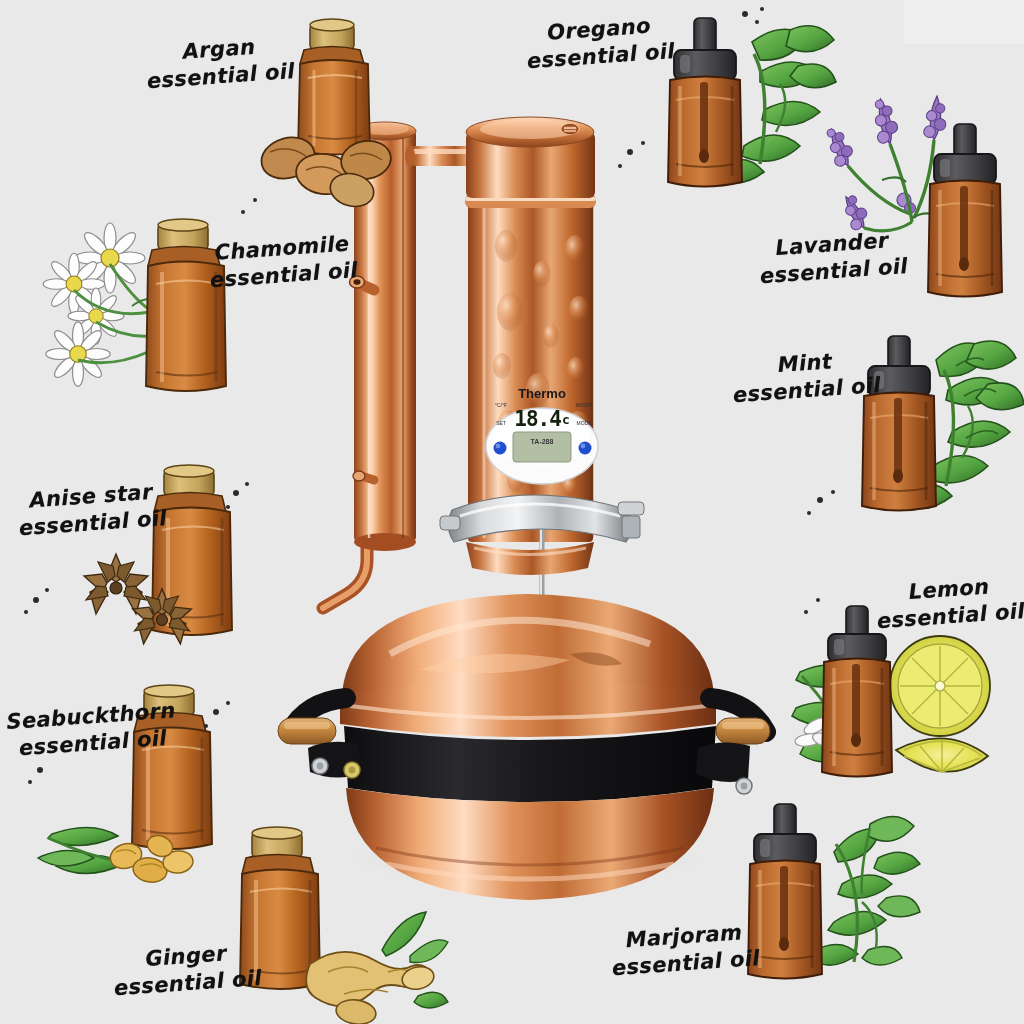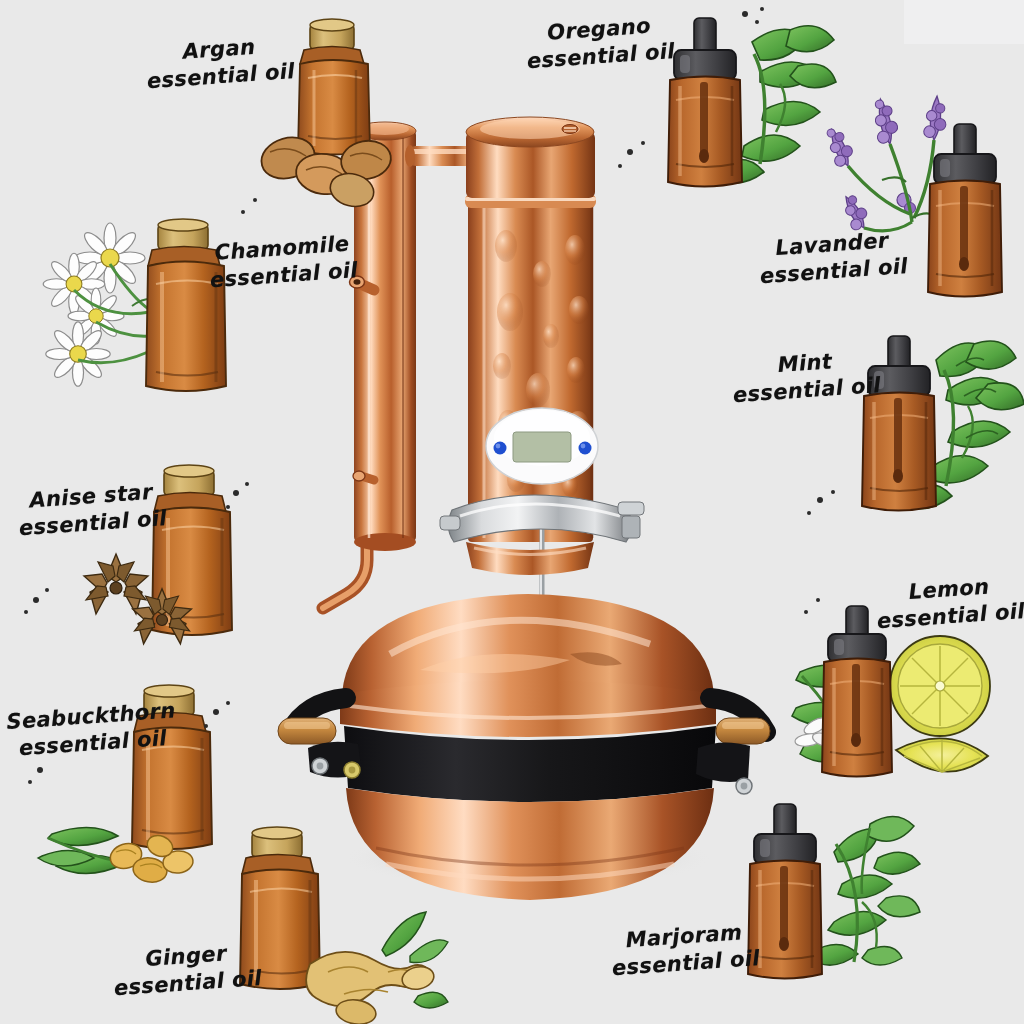--- a/index.html
+++ b/index.html
@@ -258,20 +258,43 @@
         <path d="M440 600 q40 4 56 34" stroke="#121214" stroke-width="20" fill="none" stroke-linecap="round"></path>
         <rect x="446" y="620" width="54" height="26" rx="13" fill="url(#woodG)" stroke="#6f4418" stroke-width="1"></rect>
         <rect x="452" y="624" width="42" height="7" rx="3.5" fill="#f0c68f" opacity=".6"></rect>
         <path d="M428 650 q24 -10 52 -2 l-2 34 q-28 6 -52 -6z" fill="#141417"></path>
         <circle cx="474" cy="688" r="8" fill="#cfd3d6" stroke="#6f7478" stroke-width="1.5"></circle>
         <circle cx="474" cy="688" r="3.4" fill="#9aa0a4"></circle>
       </g>
     </svg>
   </div>
 
+  <div class="art" style="left:486px;top:384px;width:112px;height:80px;">
+    <div style="position:absolute;left:0;top:2px;width:112px;text-align:center;
+                font-size:13px;font-weight:bold;color:#18181a;font-family:'Liberation Sans',sans-serif;">Thermo</div>
+    <div style="position:absolute;left:29px;top:21px;width:54px;height:28px;display:flex;
+                align-items:center;justify-content:center;">
+      <span style="font-family:'DejaVu Sans Mono',monospace;font-size:21px;font-weight:bold;
+                   color:#14210f;letter-spacing:-1px;line-height:1;">18.4</span>
+        <span style="font-family:'DejaVu Sans Mono',monospace;font-size:13px;font-weight:bold;
+                   color:#14210f;line-height:1;margin-left:1px;">c</span>
+    </div>
+    <div style="position:absolute;left:0;top:54px;width:112px;text-align:center;
+                font-size:7px;font-weight:bold;color:#3a3a3c;font-family:'Liberation Sans',sans-serif;">TA-288</div>
+    <div style="position:absolute;left:4px;top:18px;width:22px;text-align:center;font-size:5px;
+                color:#2b2b2d;line-height:1.25;font-family:'Liberation Sans',sans-serif;">
+      <span>°C/°F</span><br>
+      <span style="display:inline-block;margin-top:12px;">SET</span>
+    </div>
+    <div style="position:absolute;left:86px;top:18px;width:24px;text-align:center;font-size:5px;
+                color:#2b2b2d;line-height:1.25;font-family:'Liberation Sans',sans-serif;">
+      <span>IN/OUT</span><br>
+      <span style="display:inline-block;margin-top:12px;">MODE</span>
+    </div>
+  </div>
 
   <div class="art" style="left:248px;top:18px;width:190px;height:190px;">
     <svg width="190" height="190" viewBox="0 0 190 190">
       <defs>
         <linearGradient id="jarG" x1="0" y1="0" x2="1" y2="0">
           <stop offset="0%" stop-color="#8e4a1d"></stop>
             <stop offset="20%" stop-color="#c4742f"></stop>
           <stop offset="48%" stop-color="#d98b44"></stop>
             <stop offset="72%" stop-color="#b4631f"></stop>
           <stop offset="100%" stop-color="#7d3c13"></stop>

